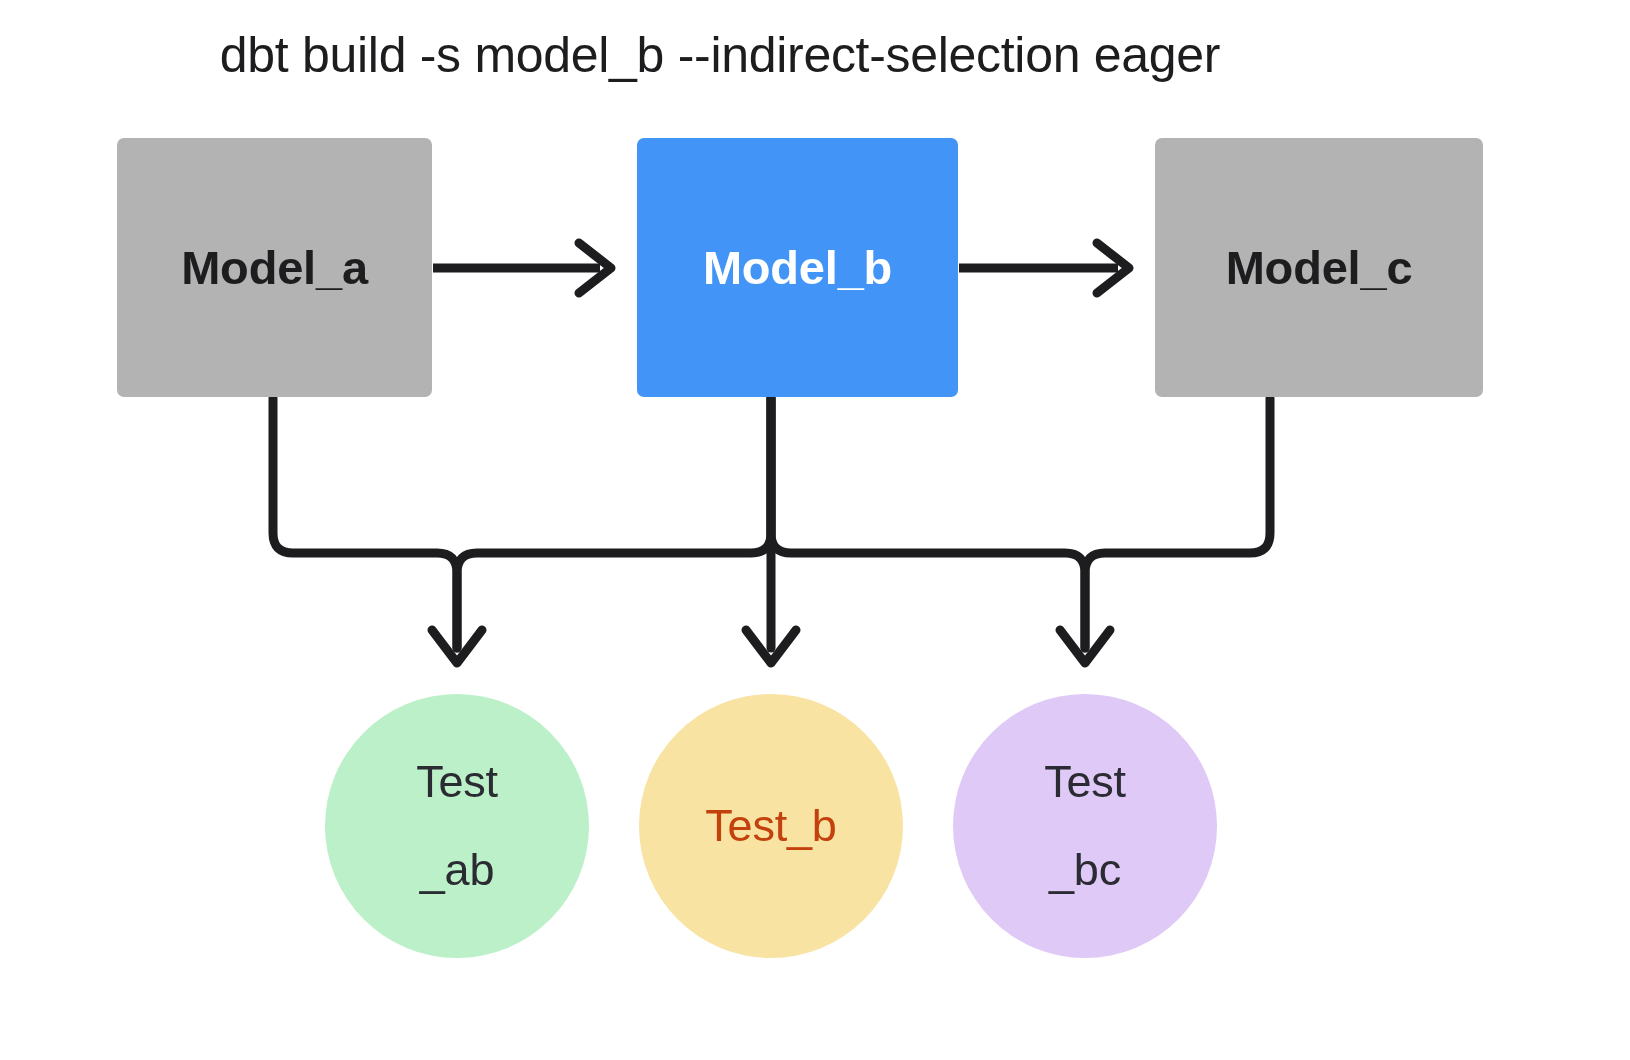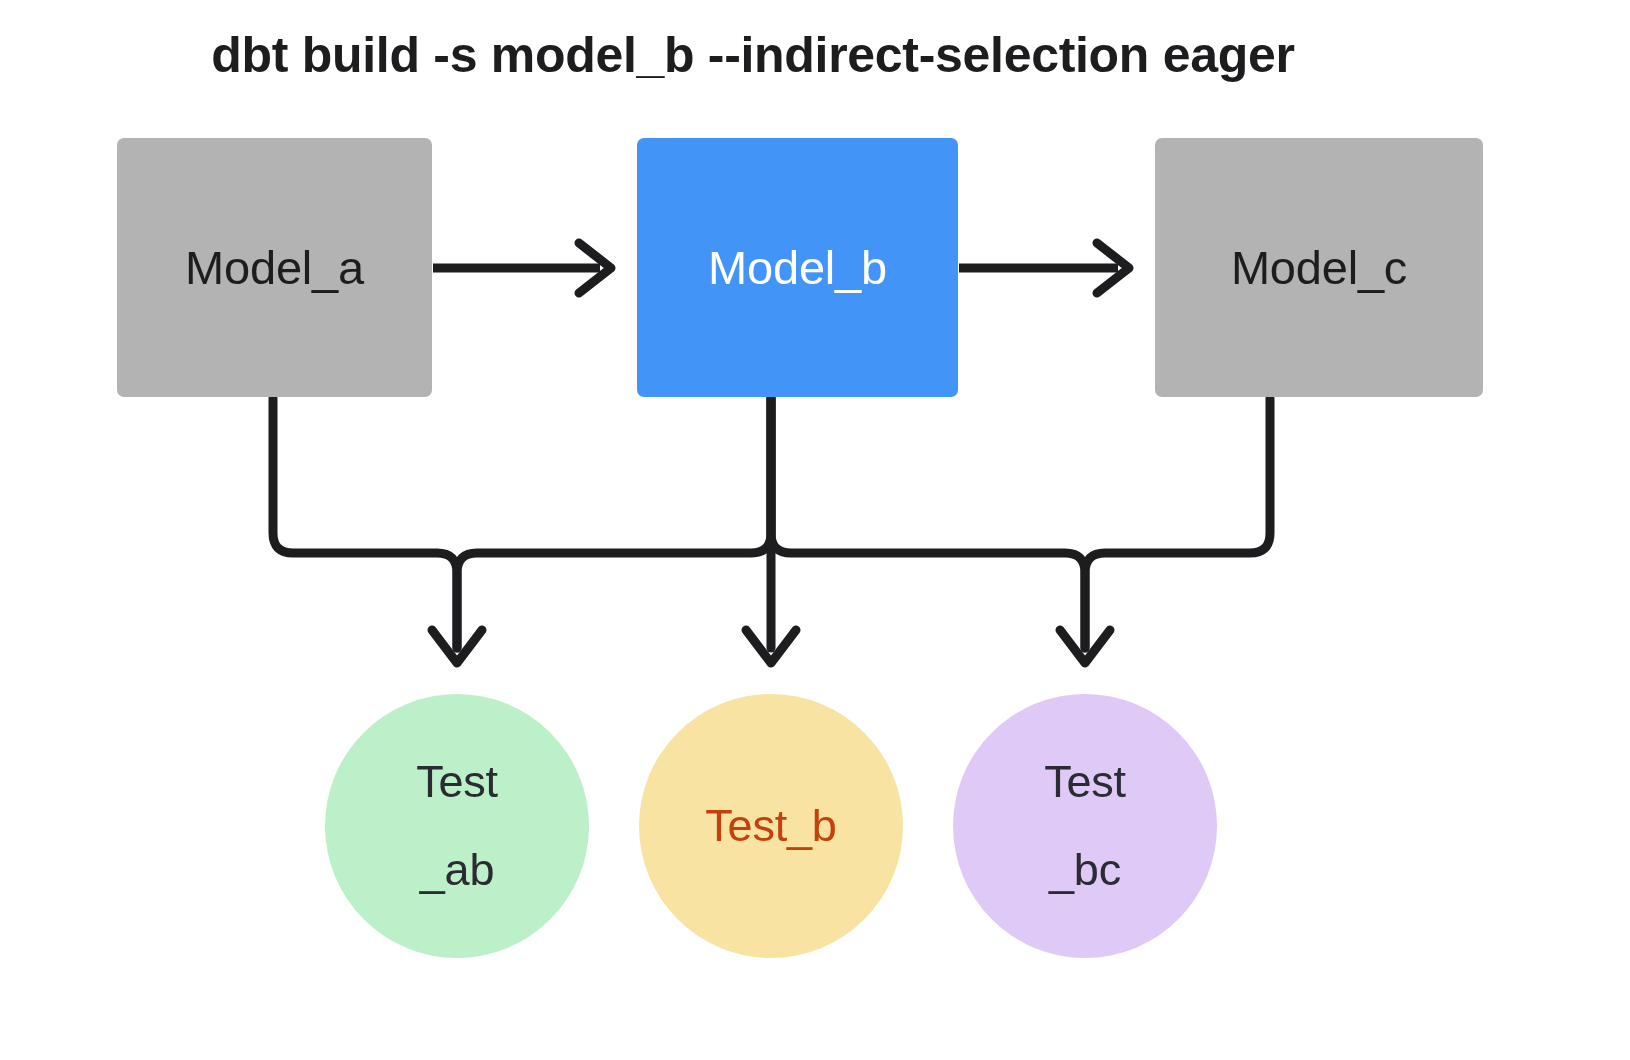--- a/index.html
+++ b/index.html
@@ -15,34 +15,33 @@
     overflow: hidden;
     font-family: "Liberation Sans", sans-serif;
   }
   #title {
     position: absolute;
     left: 0;
     top: 26px;
     width: 1440px;
     text-align: center;
     font-size: 50px;
-    font-weight: 700;
+    font-weight: 400;
     color: #1d1d1f;
     letter-spacing: -0.3px;
     white-space: nowrap;
-    padding-left: 33px;
   }
   .node-box {
     position: absolute;
     border-radius: 7px;
     display: flex;
     align-items: center;
     justify-content: center;
     font-size: 47px;
-    font-weight: 400;
+    font-weight: 700;
     letter-spacing: -0.2px;
   }
   .node-circle {
     position: absolute;
     border-radius: 50%;
     display: flex;
     flex-direction: column;
     align-items: center;
     justify-content: center;
     font-size: 45px;

